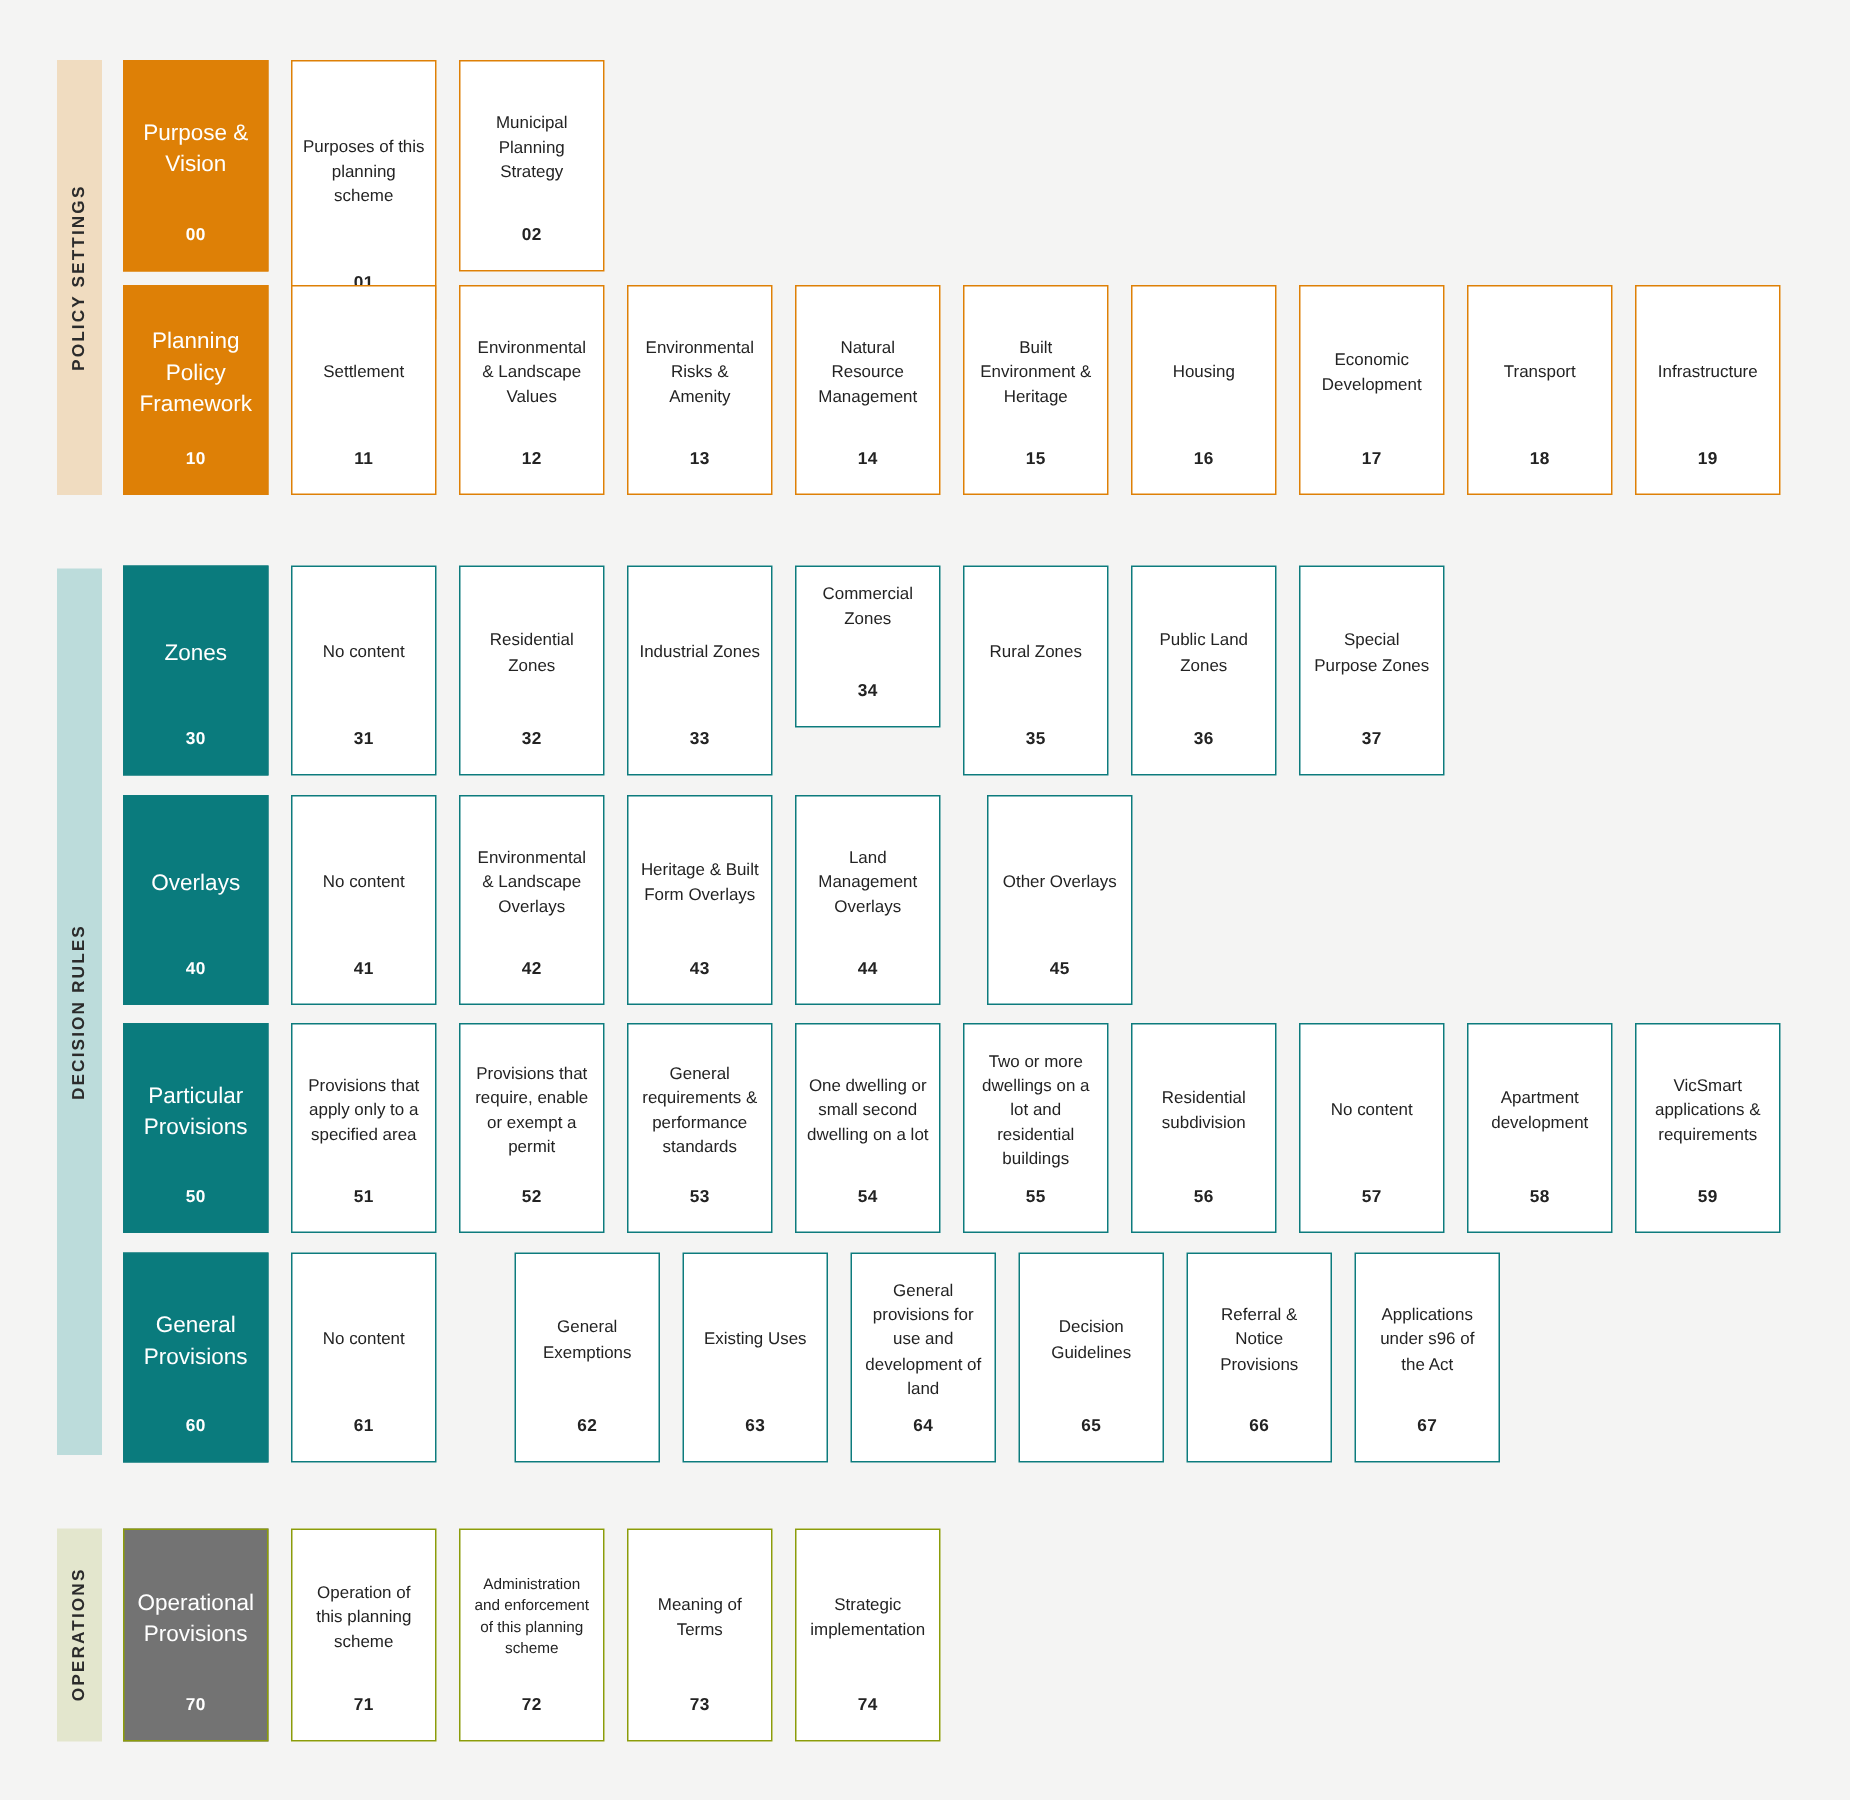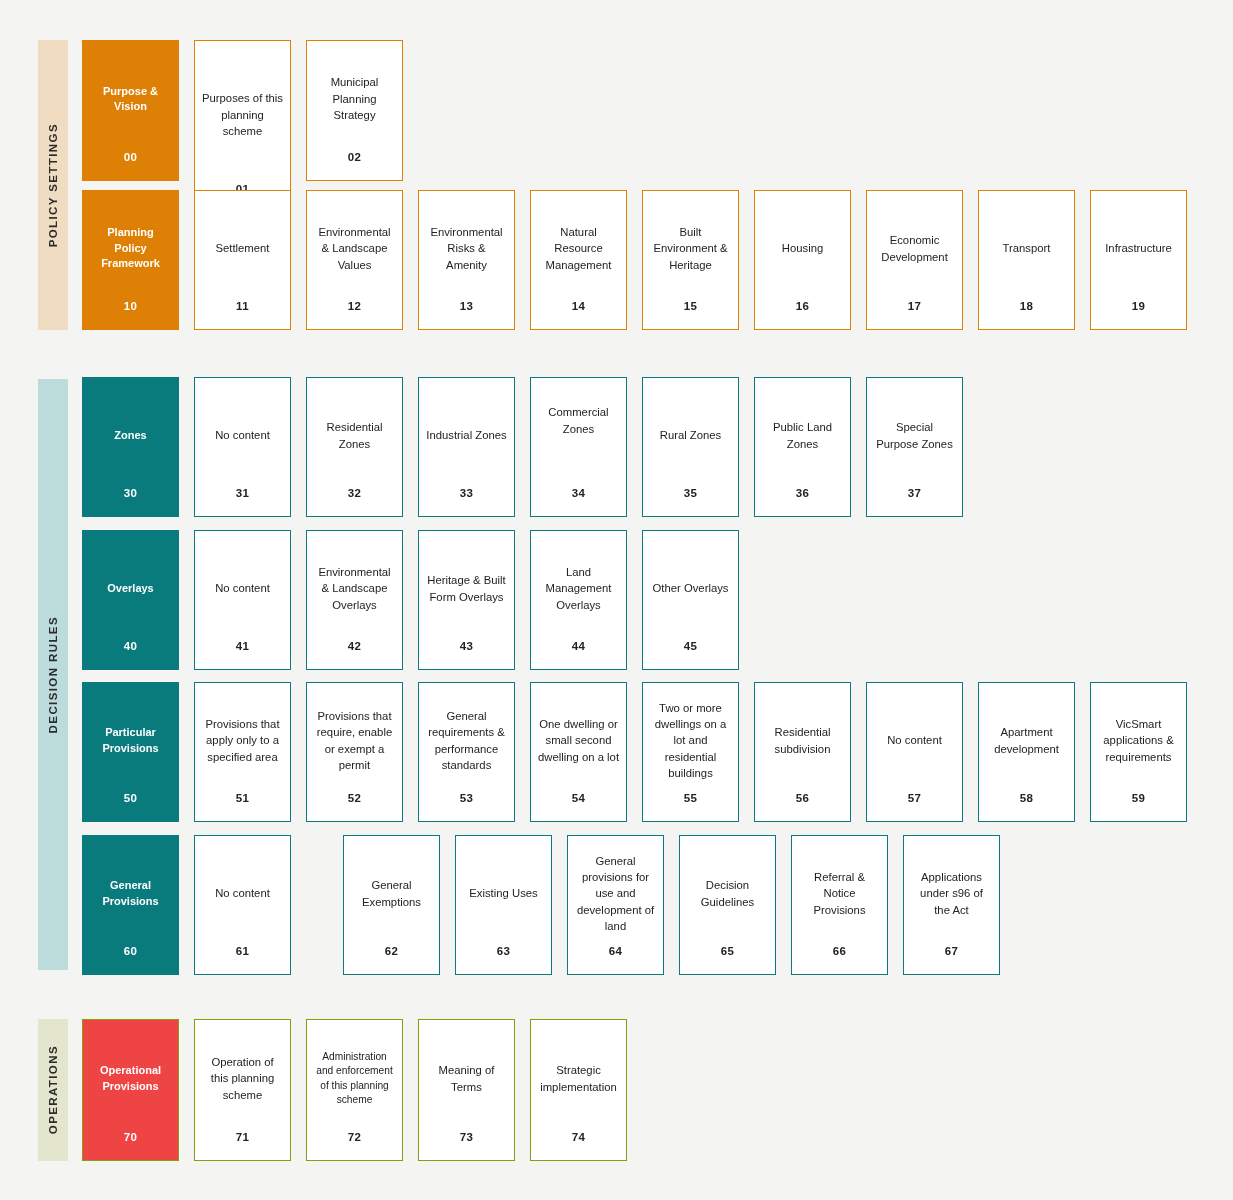--- a/index.html
+++ b/index.html
@@ -79,36 +79,36 @@
     padding-bottom: 17px;
     letter-spacing: .3px;
   }
 
   
   .card.header {
     border: none;
   }
   .card.header .title {
     color: #ffffff;
-    font-weight: 700;
-    font-size: 11px;
+    font-weight: 400;
+    font-size: 15px;
     line-height: 1.4;
   }
   .card.header .num {
     color: #ffffff;
     font-weight: 700;
   }
 
   
   .card.orange          { border: 1.4px solid #de8006; }
   .card.header.orange   { background: #de8006; }
   .card.teal            { border: 1.4px solid #0d7b7d; }
   .card.header.teal     { background: #0a7b7d; }
   .card.olive           { border: 1.4px solid #8b9c0a; }
-  .card.header.olive    { background: #ef4444; }
+  .card.header.olive    { background: #737373; }
 
   
   .card .title.sm { font-size: 10.2px; line-height: 1.42; }
 </style>
 </head>
 <body>
 
 <div id="diagram">
 
   <div class="rail policy" style="left:38px; top:40px; height:290px;">
@@ -191,21 +191,21 @@
       <span class="num">31</span>
     </div>
     <div class="card teal" style="height:140px;">
       <span class="title">Residential Zones</span>
       <span class="num">32</span>
     </div>
     <div class="card teal" style="height:140px;">
       <span class="title">Industrial Zones</span>
       <span class="num">33</span>
     </div>
-    <div class="card teal" style="height:140px;gap:30px;">
+    <div class="card teal" style="height:108px;gap:30px;">
       <span class="title">Commercial Zones</span>
       <span class="num">34</span>
     </div>
     <div class="card teal" style="height:140px;">
       <span class="title">Rural Zones</span>
       <span class="num">35</span>
     </div>
     <div class="card teal" style="height:140px;">
       <span class="title">Public Land Zones</span>
       <span class="num">36</span>
@@ -230,21 +230,21 @@
       <span class="num">42</span>
     </div>
     <div class="card teal" style="height:140px;">
       <span class="title">Heritage &amp; Built Form Overlays</span>
       <span class="num">43</span>
     </div>
     <div class="card teal" style="height:140px;">
       <span class="title">Land Management Overlays</span>
       <span class="num">44</span>
     </div>
-    <div class="card teal" style="height:140px;">
+    <div class="card teal" style="height:140px;margin-left:16px;">
       <span class="title">Other Overlays</span>
       <span class="num">45</span>
     </div>
   </div>
 
   <div class="band" style="left:82px; top:682px; height:140px;">
     <div class="card header teal" style="height:140px;">
       <span class="title">Particular Provisions</span>
       <span class="num">50</span>
     </div>

